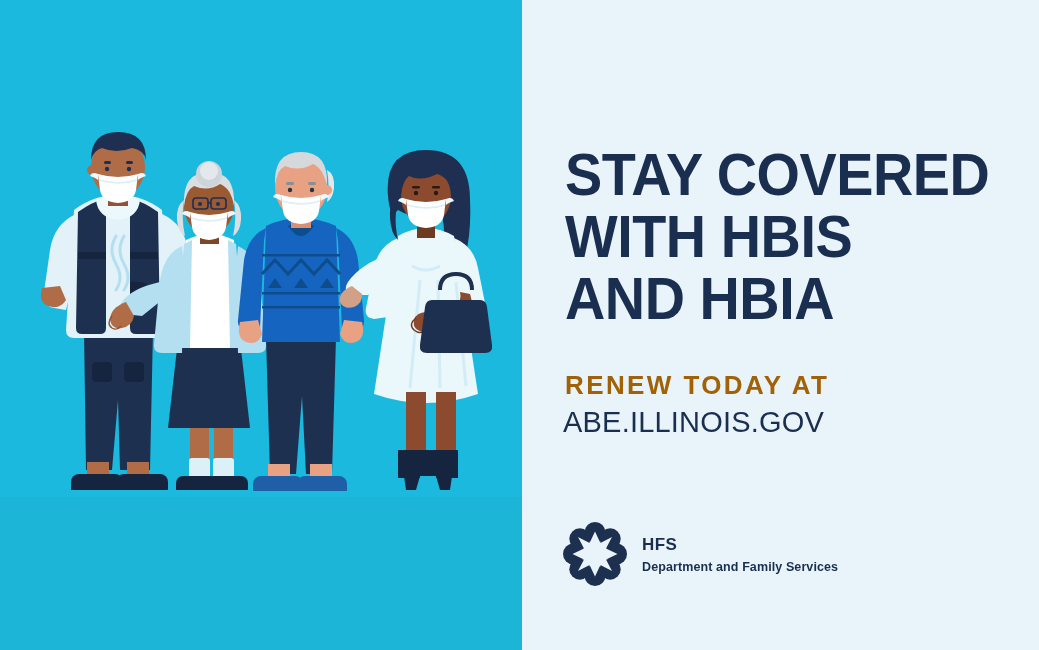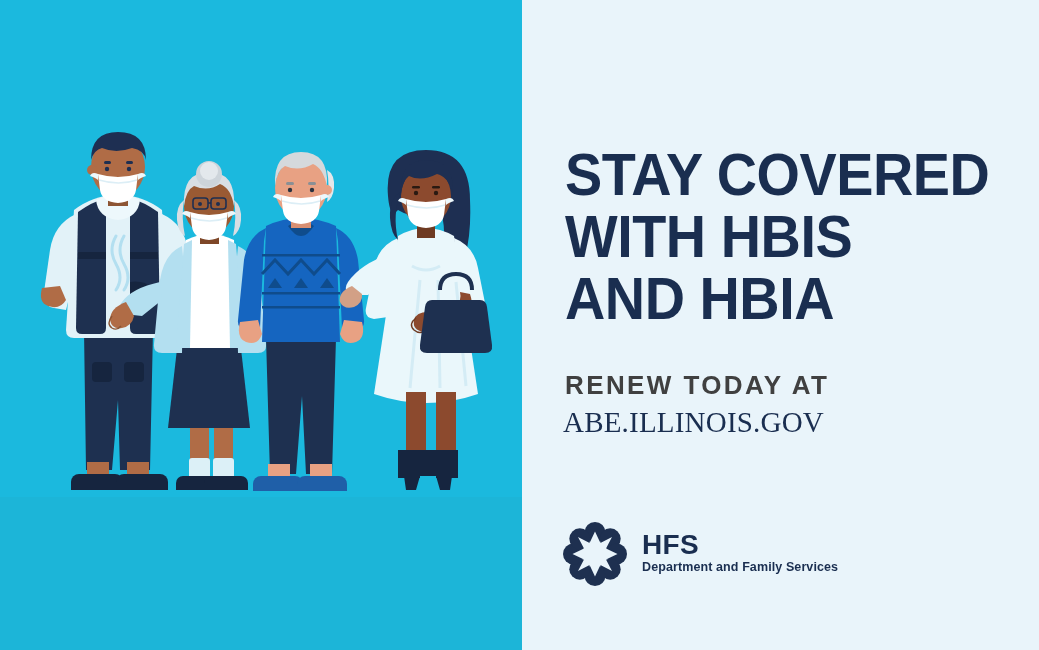--- a/index.html
+++ b/index.html
@@ -55,50 +55,50 @@
     font-family: "Liberation Sans Narrow", "Liberation Sans", sans-serif;
     transform: scaleX(0.93);
     transform-origin: left top;
     white-space: pre-line;
   }
 
   #renew-line {
     position: absolute;
     left: 43px;
     top: 370px;
-    color: #404040;
+    color: #a16207;
     font-size: 26px;
     font-weight: bold;
     letter-spacing: 2.4px;
     font-family: "Liberation Sans", sans-serif;
   }
   #url-line {
     position: absolute;
     left: 41px;
     top: 406px;
     color: #1A2E50;
     font-size: 29px;
     font-weight: normal;
     letter-spacing: 0.2px;
-    font-family: Liberation Serif, serif;
+    font-family: Liberation Sans, sans-serif;
   }
 
   
   #logo-lockup {
     position: absolute;
     left: 41px;
     top: 522px;
     display: flex;
     align-items: center;
     gap: 15px;
   }
   #logo-mark { width: 64px; height: 64px; flex: none; }
   #logo-text { color: #1A2E50; }
   #logo-hfs {
-    font-size: 28px;
+    font-size: 17px;
     font-weight: bold;
     letter-spacing: 0.4px;
     line-height: 24px;
     margin-bottom: 3px;
   }
   .logo-sub {
     font-size: 12.5px;
     font-weight: bold;
     line-height: 15px;
     letter-spacing: 0.1px;

